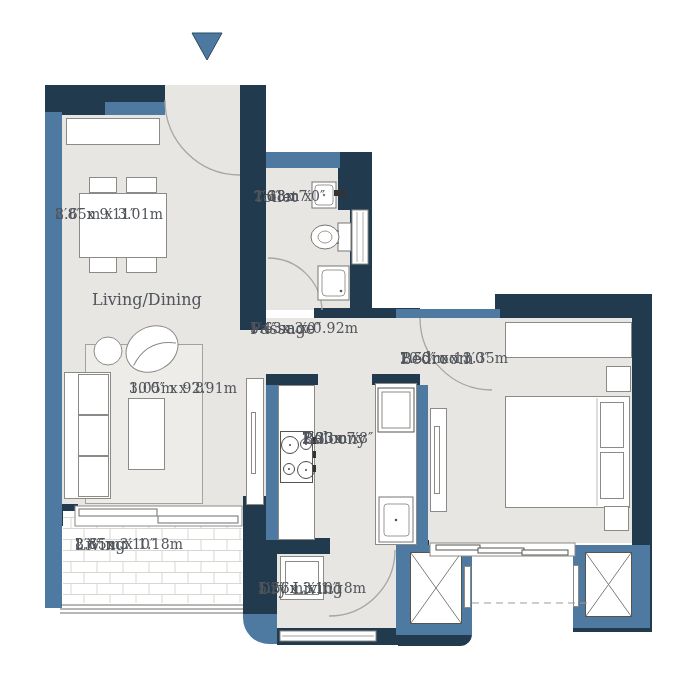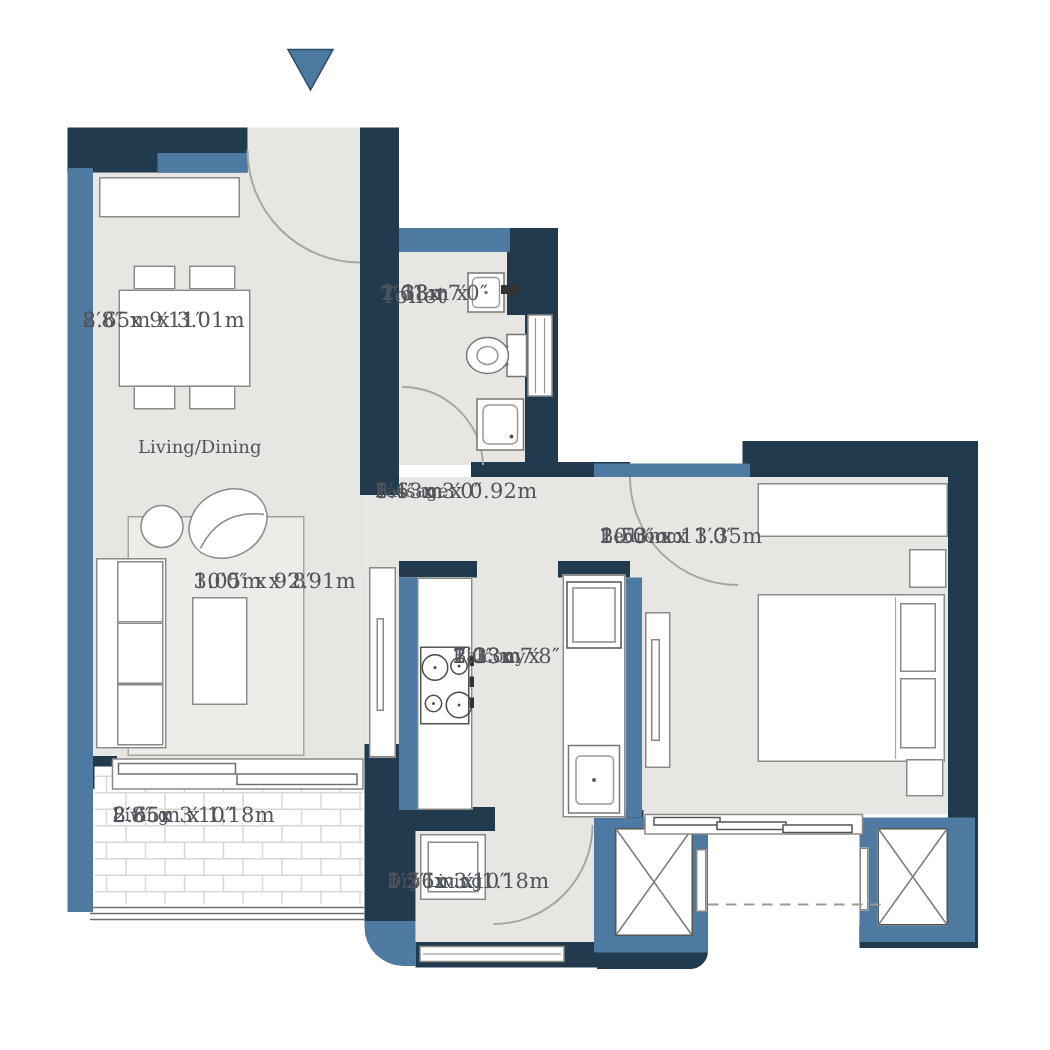--- a/index.html
+++ b/index.html
@@ -6,21 +6,21 @@
   #plan{position:relative;width:700px;height:700px;background:#ffffff;overflow:hidden;
         font-family:"DejaVu Serif", "Liberation Serif", serif;}
   #plan div{position:absolute;box-sizing:border-box;}
   .f{background:#e8e6e2;}                                  
   .n{background:#213a4d;}                                  
   .s{background:#4e7aa1;}                                  
   .w{background:#fff;border:1px solid #8b8a86;}            
   .rug{background:#edece8;border:1px solid #a3a29e;}
   svg.overlay{position:absolute;left:0;top:0;pointer-events:none;}
   .lbl{position:absolute;text-align:center;color:#50545b;line-height:1.18;}
-  .nm{font-size:12px;}
+  .nm{font-size:16px;}
   .dm{font-size:14px;letter-spacing:.2px;}
 </style>
 </head>
 <body>
 
 <div id="plan">
 
   <div class="f" style="left:62px;top:100px;width:183px;height:410px;"></div>
   <div class="f" style="left:245px;top:330px;width:21px;height:180px;"></div>
   <div class="f" style="left:165px;top:85px;width:75px;height:15px;"></div>

